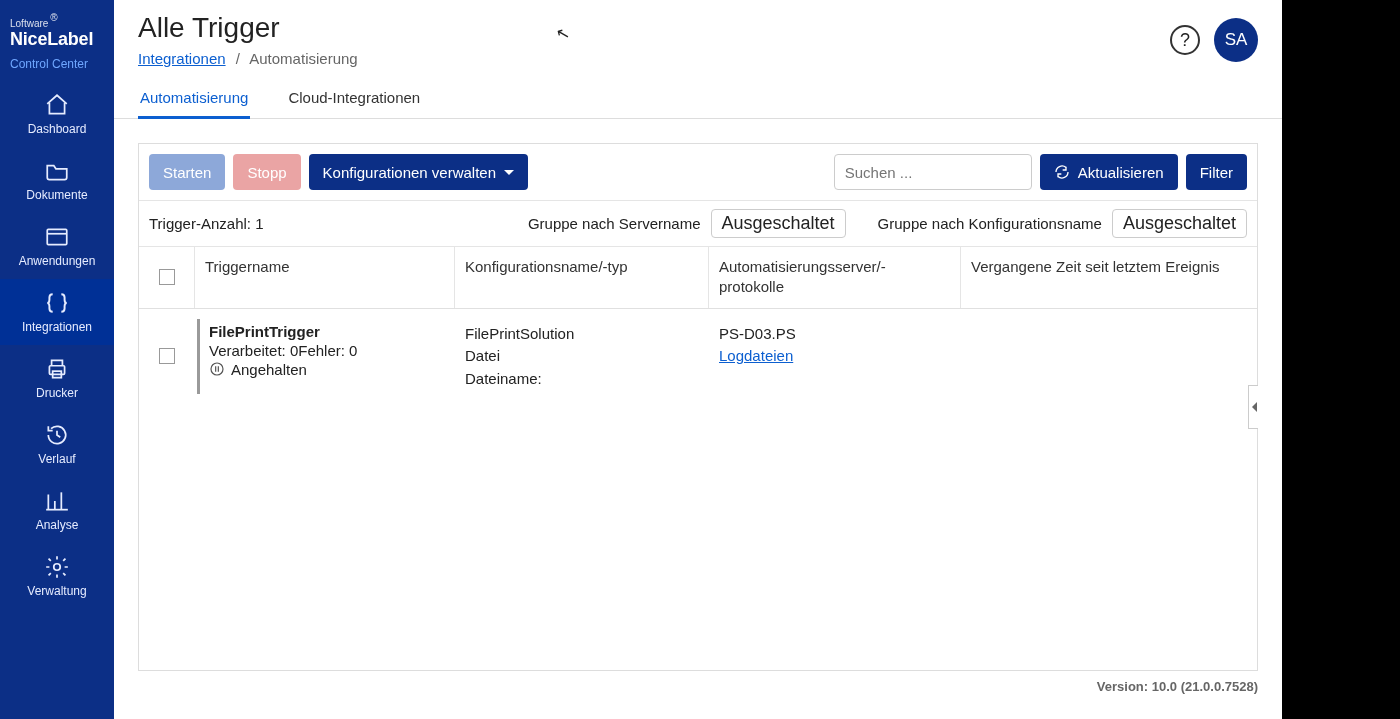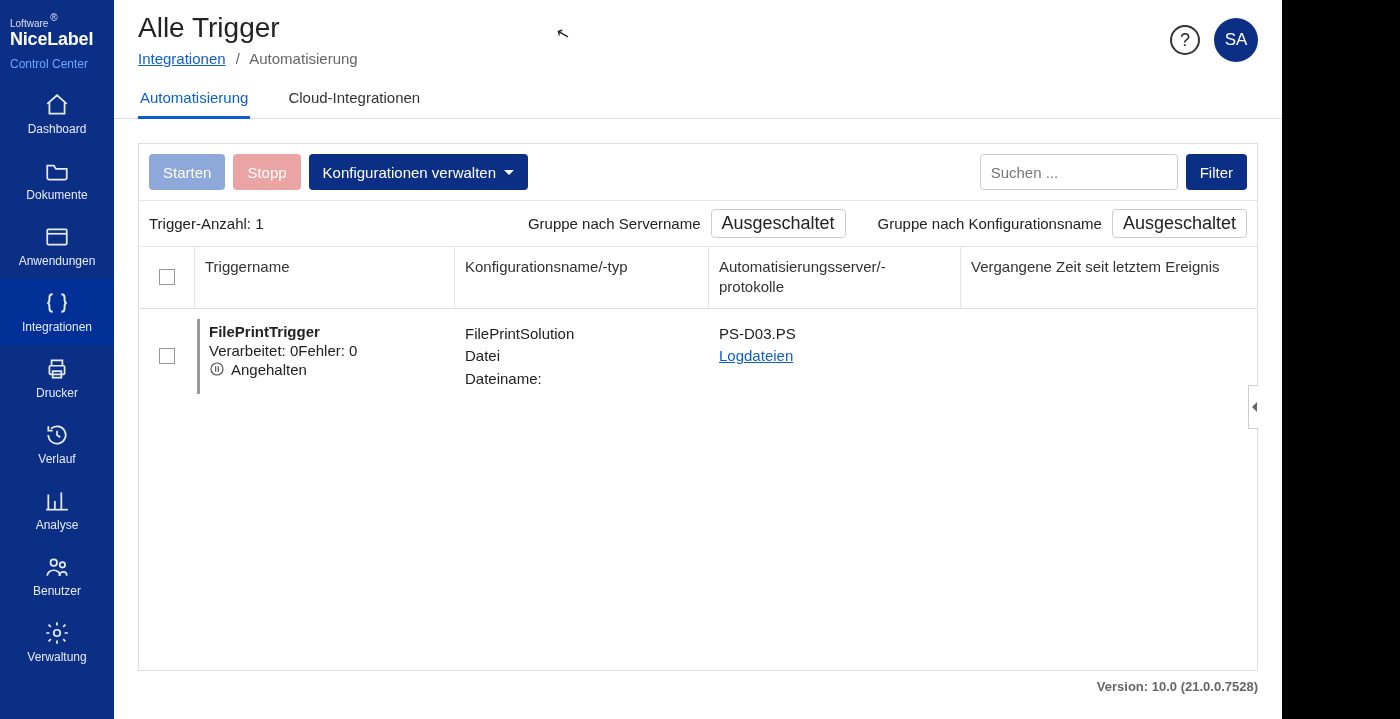--- a/index.html
+++ b/index.html
@@ -370,29 +370,20 @@
       <span class="nav-label">Verlauf</span>
     </div>
     <div class="nav-item">
       <svg viewBox="0 0 24 24" fill="none" stroke="currentColor" stroke-width="1.6">
           <path d="M4 20V6"></path>
           <path d="M10 20v-8"></path>
           <path d="M16 20V4"></path>
           <path d="M2 20h20"></path>
         </svg>
       <span class="nav-label">Analyse</span>
-    </div>
-    <div class="nav-item">
-      <svg viewBox="0 0 24 24" fill="none" stroke="currentColor" stroke-width="1.6">
-          <circle cx="9" cy="8" r="3"></circle>
-          <circle cx="17" cy="10" r="2.5"></circle>
-          <path d="M3 20c0-3 3-5 6-5s6 2 6 5"></path>
-          <path d="M14 20c0-2 2-3.5 4-3.5s3 1.5 3 3.5"></path>
-        </svg>
-      <span class="nav-label">Benutzer</span>
     </div>
     <div class="nav-item">
       <svg viewBox="0 0 24 24" fill="none" stroke="currentColor" stroke-width="1.6">
           <circle cx="12" cy="12" r="3"></circle>
           <path d="M12 2v3M12 19v3M4.2 4.2l2.1 2.1M17.7 17.7l2.1 2.1M2 12h3M19 12h3M4.2 19.8l2.1-2.1M17.7 6.3l2.1-2.1"></path>
         </svg>
       <span class="nav-label">Verwaltung</span>
     </div>
   </div>
 </div>
@@ -432,20 +423,29 @@
           <span>Konfigurationen verwalten</span>
         </button>
         <div class="toolbar-spacer"></div>
         <div class="search">
           <input placeholder="Suchen ..." style="">
           <svg viewBox="0 0 24 24" fill="none" stroke="#666" stroke-width="2">
               <circle cx="10" cy="10" r="6"></circle>
               <path d="m20 20-5.5-5.5"></path>
             </svg>
         </div>
+        <button class="btn btn-blue">
+          <svg class="refresh-icon" viewBox="0 0 24 24" fill="none" stroke="currentColor" stroke-width="2">
+              <path d="M3 12a9 9 0 0 1 15-6.7"></path>
+              <path d="M21 12a9 9 0 0 1-15 6.7"></path>
+              <path d="M18 4v5h-5"></path>
+              <path d="M6 20v-5h5"></path>
+            </svg>
+          <span>Aktualisieren</span>
+        </button>
         <button class="btn btn-blue">Filter</button>
       </div>
 
       <div class="meta-row">
         <span>Trigger-Anzahl: 1</span>
         <div class="spacer"></div>
         <span class="meta-label">Gruppe nach Servername</span>
         <span class="chip">Ausgeschaltet</span>
         <span class="meta-gap"></span>
         <span class="meta-label">Gruppe nach Konfigurationsname</span>

